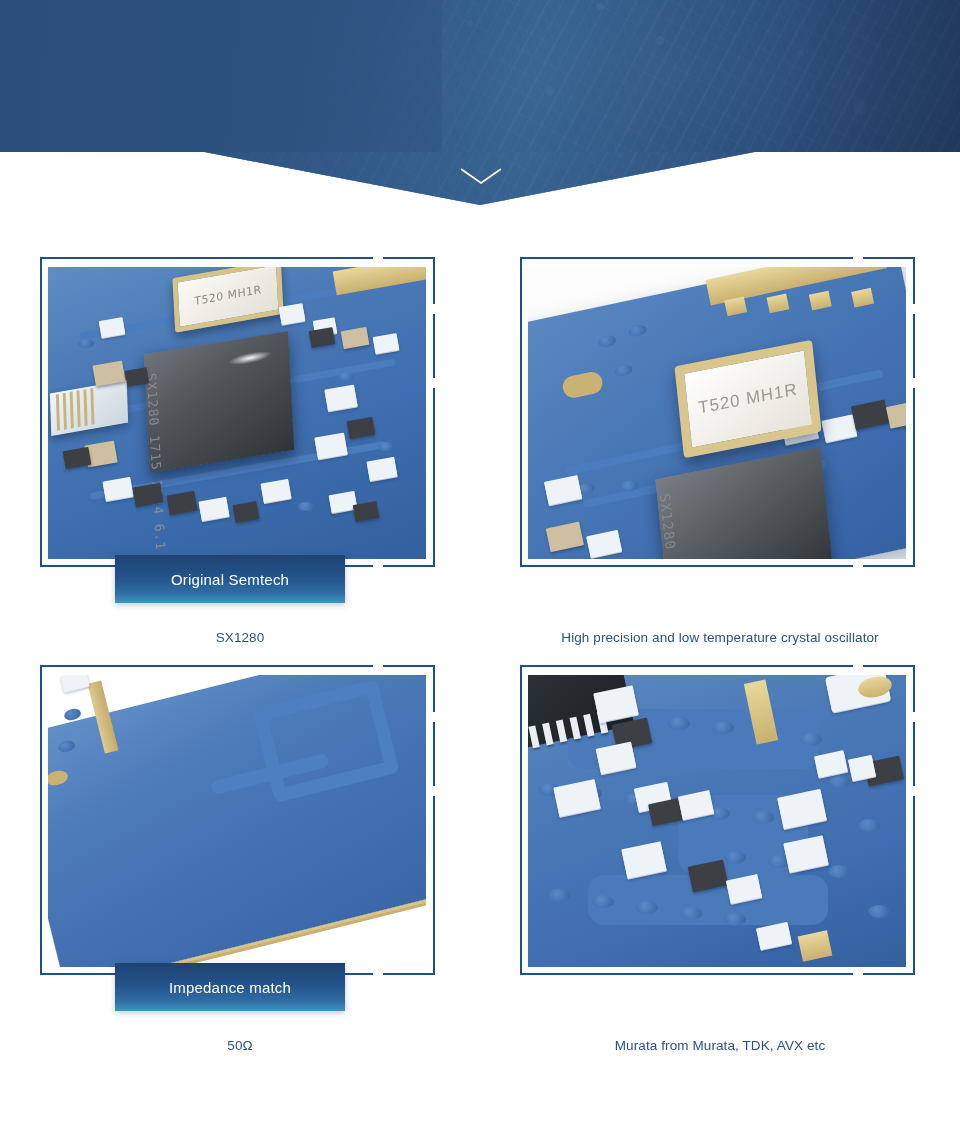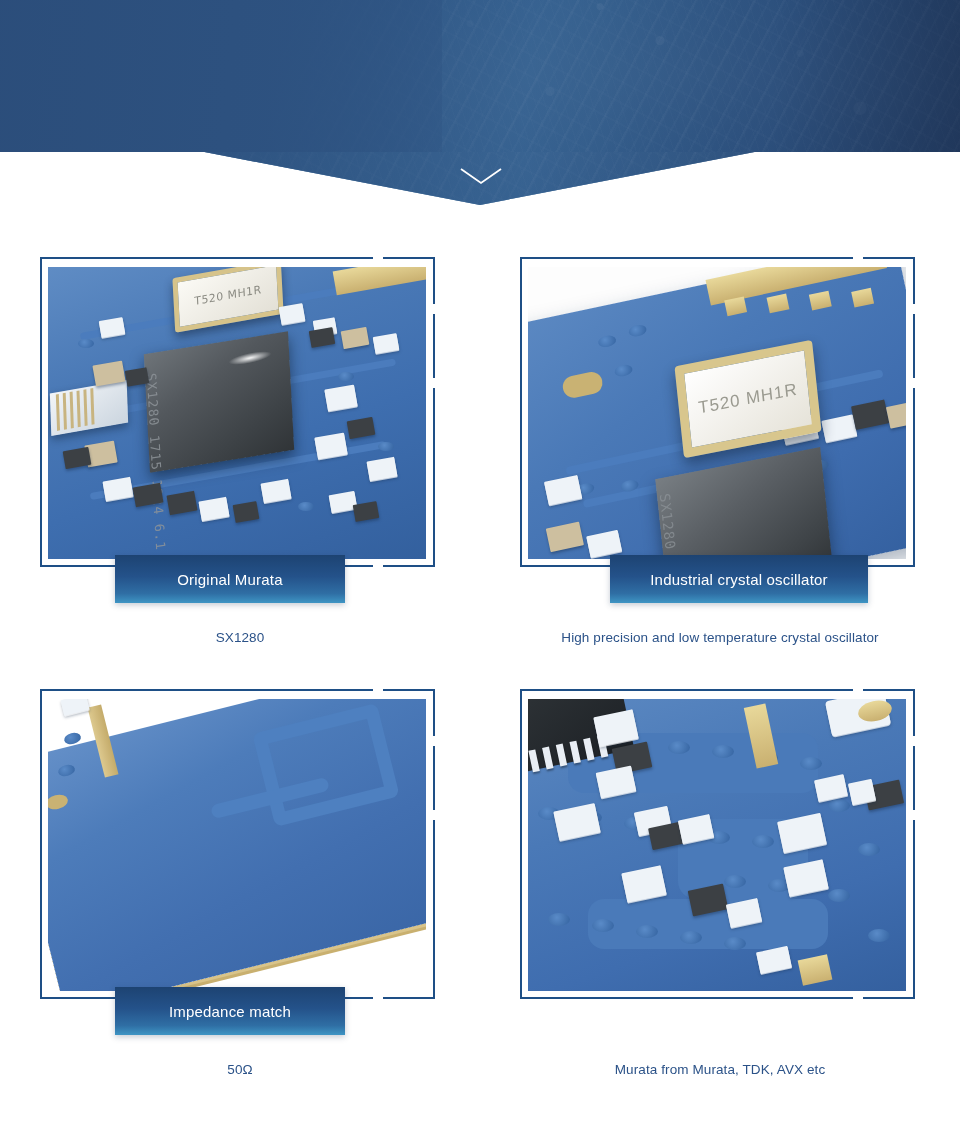--- a/index.html
+++ b/index.html
@@ -208,21 +208,21 @@
   }
   .label-w{ width:258px; }
   .label-text{ color:#ffffff; font-size:15px; font-weight:400; letter-spacing:.2px; white-space:nowrap; }
 
   .caption{
     margin-top:13px; color:#2b5288; font-size:13.5px; font-weight:400;
     text-align:center; letter-spacing:.1px;
   }
 
   .row1{ margin-top:52px; }
-  .row2{ margin-top:44px; }
+  .row2{ margin-top:20px; }
 </style>
 </head>
 <body>
 
 <div class="header">
 
   <div class="header-band">
     <div class="pcb-tex"></div>
     <div class="pcb-tex-left"></div>
     <div class="header-overlay"></div>
@@ -305,21 +305,21 @@
           <div class="pad-dk" style="left:86px;top:218px;width:28px;height:20px;transform:rotate(-10deg);"></div>
           <div class="pad-dk" style="left:120px;top:226px;width:28px;height:20px;transform:rotate(-10deg);"></div>
           <div class="pad" style="left:152px;top:232px;width:28px;height:20px;transform:rotate(-10deg);"></div>
           <div class="pad-dk" style="left:186px;top:236px;width:24px;height:18px;transform:rotate(-10deg);"></div>
           <div class="pad" style="left:214px;top:214px;width:28px;height:20px;transform:rotate(-10deg);"></div>
           <div class="pad" style="left:282px;top:226px;width:26px;height:18px;transform:rotate(-10deg);"></div>
           <div class="pad-dk" style="left:306px;top:236px;width:24px;height:17px;transform:rotate(-10deg);"></div>
         </div>
 
         <div class="label">
-          <span class="label-text">Original Murata</span>
+          <span class="label-text">Original Semtech</span>
         </div>
       </div>
       <div class="caption">SX1280</div>
     </div>
 
     <div class="cell">
       <div class="card">
 
         <div class="frame">
           <span class="fr-top"></span>
@@ -362,23 +362,20 @@
           <div class="c2-xtal">
             <span>T520
 MH1R</span>
           </div>
 
           <div class="c2-chip">
             <div class="mark">SX1280 1715 1324 6.1</div>
           </div>
         </div>
 
-        <div class="label label-w" style="left:90px;">
-          <span class="label-text">Industrial crystal oscillator</span>
-        </div>
       </div>
       <div class="caption">High precision and low temperature crystal oscillator</div>
     </div>
   </div>
 
   <div class="row row2">
 
     <div class="cell">
       <div class="card">
 

